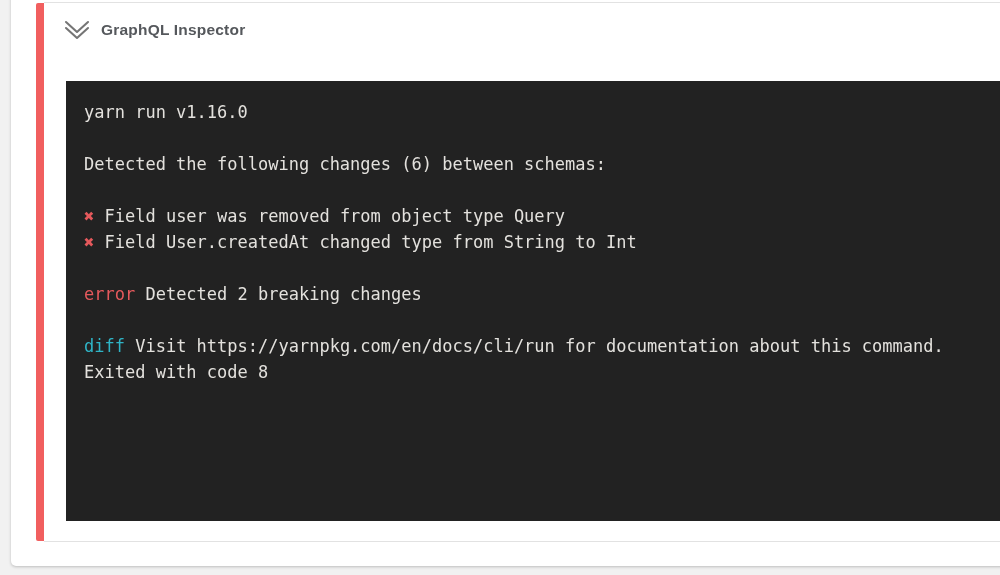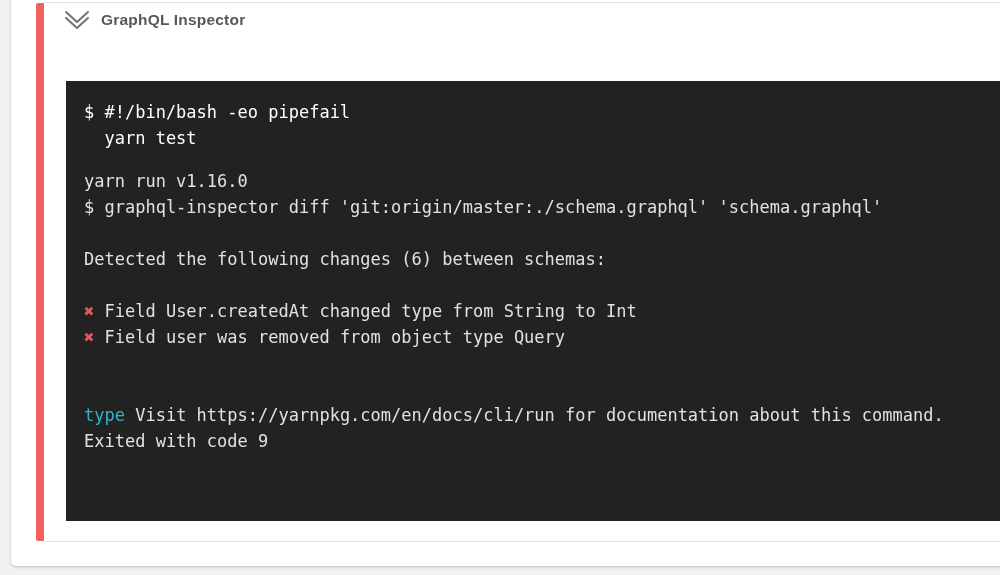--- a/index.html
+++ b/index.html
@@ -20,21 +20,21 @@
   }
   .divider{position:absolute;height:1px;background:var(--divider);}
   .divider-top{left:33px;right:0;top:10px;}
   .divider-bottom{left:33px;right:0;top:549px;}
   .stripe{
     position:absolute;left:25px;top:11px;width:8px;height:538px;
     background:var(--accent-red);border-radius:2px 0 0 2px;
   }
 
   .step-header{
-    position:absolute;left:52px;top:16px;display:flex;align-items:center;gap:10px;
+    position:absolute;left:52px;top:26px;display:flex;align-items:center;gap:10px;
     cursor:pointer;
   }
   .chevrons{display:inline-flex;width:28px;height:24px;}
   .chevrons svg{width:28px;height:24px;stroke:var(--icon-color);fill:none;
     stroke-width:2.1;stroke-linecap:round;stroke-linejoin:round;}
   .step-title{font-size:15.5px;font-weight:700;color:var(--title-color);letter-spacing:.2px;}
 
   .terminal{
     position:absolute;left:55px;top:89px;right:0;height:440px;
     background:var(--terminal-bg);
@@ -61,32 +61,30 @@
       <span class="chevrons">
         <svg viewBox="0 0 28 24">
           <polyline points="3,4 14,14 25,4"></polyline>
           <polyline points="3,10 14,20 25,10"></polyline>
         </svg>
       </span>
       <span class="step-title">GraphQL Inspector</span>
     </div>
 
     <div class="terminal">
-      <pre class="cmd">$ #!/bin/bash -eo pipefail
-  yarn test</pre>
       <div class="out">
           <div class="line"><span>yarn run v1.16.0</span></div>
-          <div class="line"><span>$ graphql-inspector diff 'git:origin/master:./schema.graphql' 'schema.graphql'</span></div>
           <div class="line">&nbsp;</div>
           <div class="line"><span>Detected the following changes (6) between schemas:</span></div>
           <div class="line">&nbsp;</div>
+          <div class="line"><span class="c-red">✖</span><span> Field user was removed from object type Query</span></div>
           <div class="line"><span class="c-red">✖</span><span> Field User.createdAt changed type from String to Int</span></div>
-          <div class="line"><span class="c-red">✖</span><span> Field user was removed from object type Query</span></div>
           <div class="line">&nbsp;</div>
+          <div class="line"><span class="c-red">error</span><span> Detected 2 breaking changes</span></div>
           <div class="line">&nbsp;</div>
-          <div class="line"><span class="c-cyan">type</span><span> Visit https://yarnpkg.com/en/docs/cli/run for documentation about this command.</span></div>
-          <div class="line"><span>Exited with code 9</span></div>
+          <div class="line"><span class="c-cyan">diff</span><span> Visit https://yarnpkg.com/en/docs/cli/run for documentation about this command.</span></div>
+          <div class="line"><span>Exited with code 8</span></div>
         </div>
     </div>
 
     <div class="divider divider-bottom"></div>
   </div>
 </div>
 
 </body></html>

